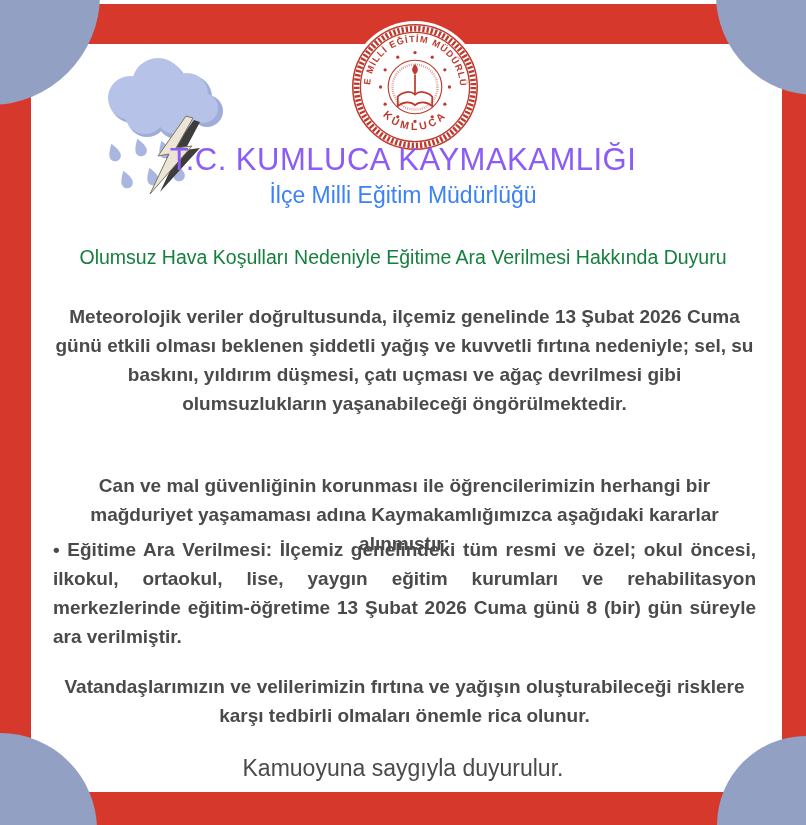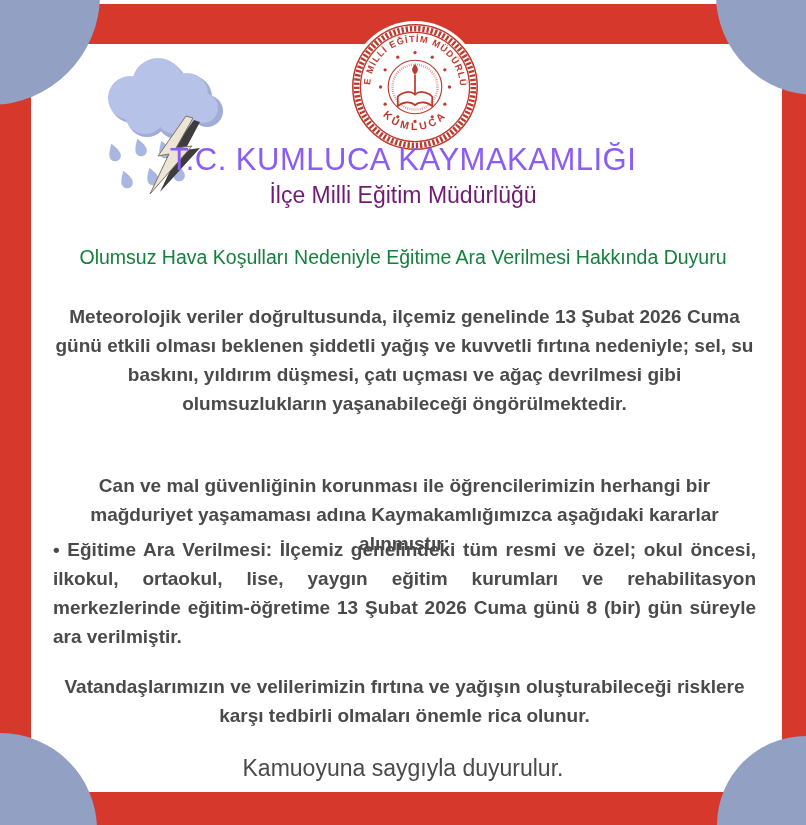--- a/index.html
+++ b/index.html
@@ -22,21 +22,21 @@
   
   .storm-icon{position:absolute;left:90px;top:36px;width:150px;height:160px;}
   .seal{position:absolute;left:348px;top:20px;width:134px;height:134px;}
   
   .title{
     position:absolute;left:0;right:0;top:142px;text-align:center;
     font-size:31px;color:#8b5cf6;letter-spacing:.5px;
   }
   .subtitle{
     position:absolute;left:0;right:0;top:182px;text-align:center;
-    font-size:23px;color:#701a75;
+    font-size:23px;color:#3b82f6;
   }
   .headline{
     position:absolute;left:40px;right:40px;top:246px;text-align:center;
     font-size:19.5px;color:#15803d;
   }
   .para{
     position:absolute;left:53px;width:703px;
     font-size:19px;line-height:29px;color:#4a4a4a;text-align:center;font-weight:bold;
   }
   .para-intro{top:302px;}

